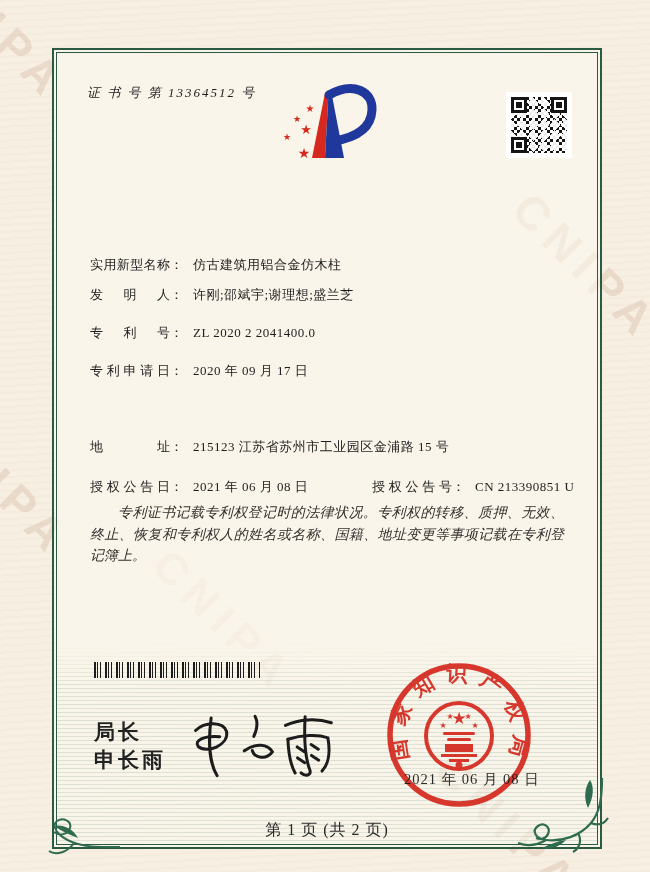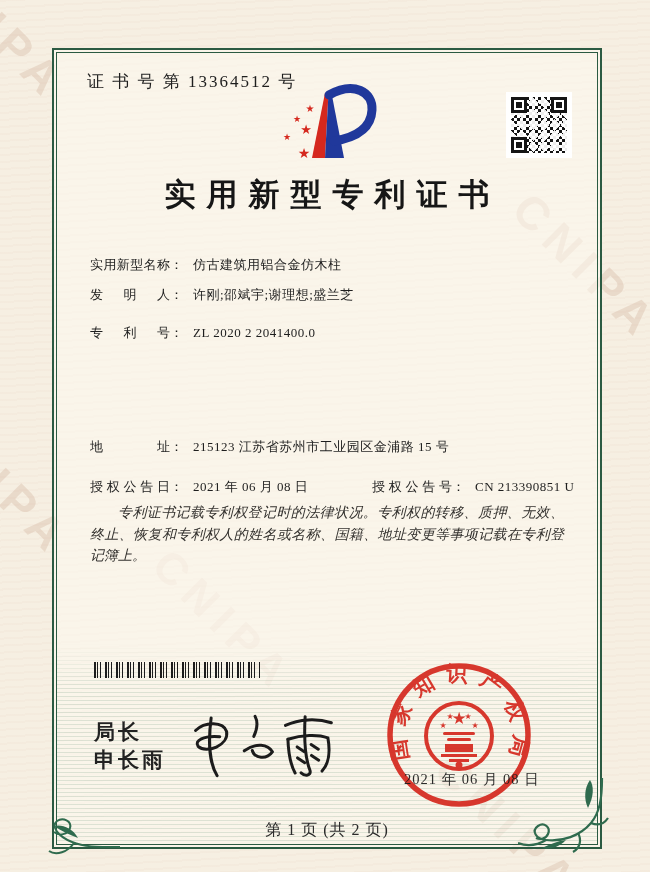--- a/index.html
+++ b/index.html
@@ -22,21 +22,21 @@
     position:absolute;left:52px;top:48px;width:546px;height:797px;z-index:2;
     border:2px solid #2b5a42;background:rgba(253,250,241,0.55);
   }
   .frame-inner{position:absolute;inset:2px;border:1px solid #2b5a42;pointer-events:none;}
   .guilloche{
     position:absolute;left:3px;right:3px;bottom:3px;height:200px;pointer-events:none;
     background:repeating-linear-gradient(180deg, rgba(104,146,120,0.20) 0 1px, rgba(104,146,120,0) 1px 4px);
     -webkit-mask:linear-gradient(180deg,transparent,#000 22%);
             mask:linear-gradient(180deg,transparent,#000 22%);
   }
-  .cert-no{position:absolute;left:33px;top:20px;font-size:17px;letter-spacing:2px;}
+  .cert-no{position:absolute;left:33px;top:34px;font-size:13px;letter-spacing:2px;font-style:italic;}
   .logo{position:absolute;left:222px;top:24px;width:126px;height:96px;}
   .qr{position:absolute;left:452px;top:42px;width:66px;height:66px;background:#fff;}
   .qr-pattern{
     position:absolute;inset:5px;
     background:
       repeating-conic-gradient(from 45deg, rgba(255,255,255,0.92) 0% 25%, rgba(255,255,255,0) 0% 50%) 0 0/11px 11px,
       repeating-conic-gradient(#151515 0% 25%, #ffffff 0% 50%) 0 0/6px 6px;
   }
   .finder{position:absolute;width:16px;height:16px;border:3px solid #151515;background:#fff;box-sizing:border-box;}
   .finder::after{content:"";position:absolute;inset:2px;background:#151515;}
@@ -106,30 +106,32 @@
       </svg>
     </div>
 
     <div class="qr">
       <div class="qr-pattern"></div>
       <div class="finder f-tl"></div>
       <div class="finder f-tr"></div>
       <div class="finder f-bl"></div>
     </div>
 
-    <div class="title">实用新型专利证书</div>
 
     <div class="row" style="top:206px">
       <span class="flabel">实用新型名称</span><span class="fcolon">：</span><span class="fvalue">仿古建筑用铝合金仿木柱</span>
     </div>
     <div class="row" style="top:236px">
       <span class="flabel">发明人</span><span class="fcolon">：</span><span class="fvalue">许刚;邵斌宇;谢理想;盛兰芝</span>
     </div>
     <div class="row" style="top:274px">
       <span class="flabel">专利号</span><span class="fcolon">：</span><span class="fvalue">ZL 2020 2 2041400.0</span>
+    </div>
+    <div class="row" style="top:312px">
+      <span class="flabel">专利申请日</span><span class="fcolon">：</span><span class="fvalue">2020 年 09 月 17 日</span>
     </div>
     <div class="row" style="top:388px">
       <span class="flabel">地址</span><span class="fcolon">：</span><span class="fvalue">215123 江苏省苏州市工业园区金浦路 15 号</span>
     </div>
 
     <div class="row" style="top:428px">
       <span>
         <span class="flabel">授权公告日</span><span class="fcolon">：</span><span class="fvalue">2021 年 06 月 08 日</span>
       </span>
       <span class="grant-right">

